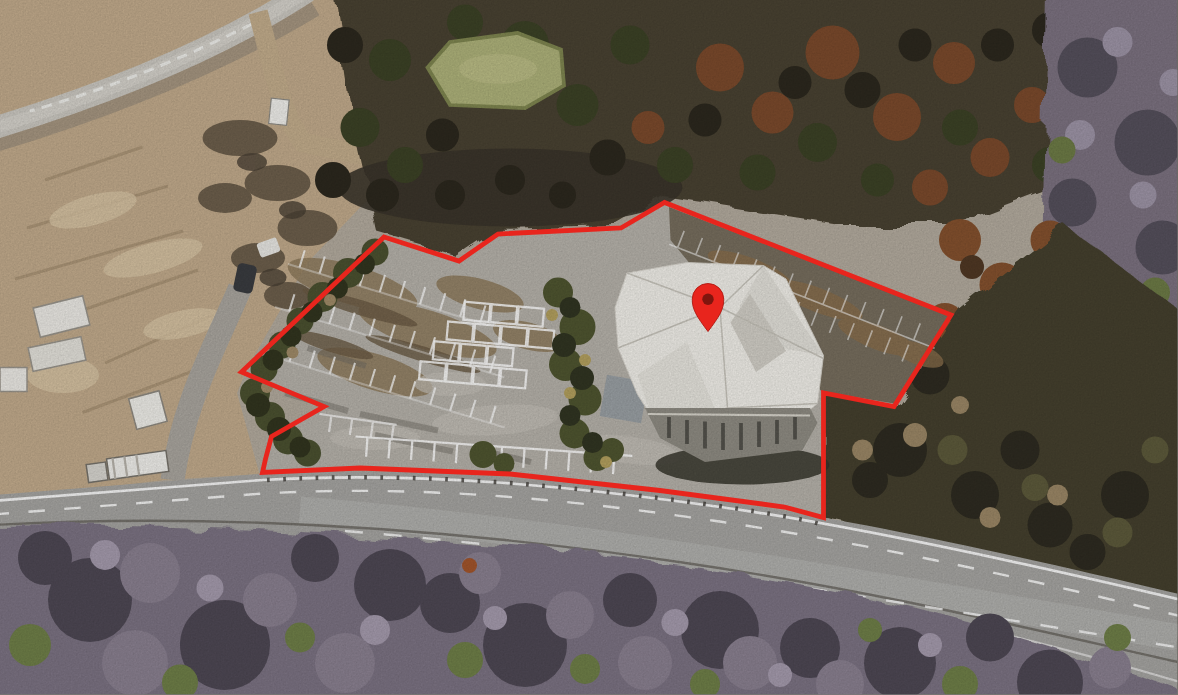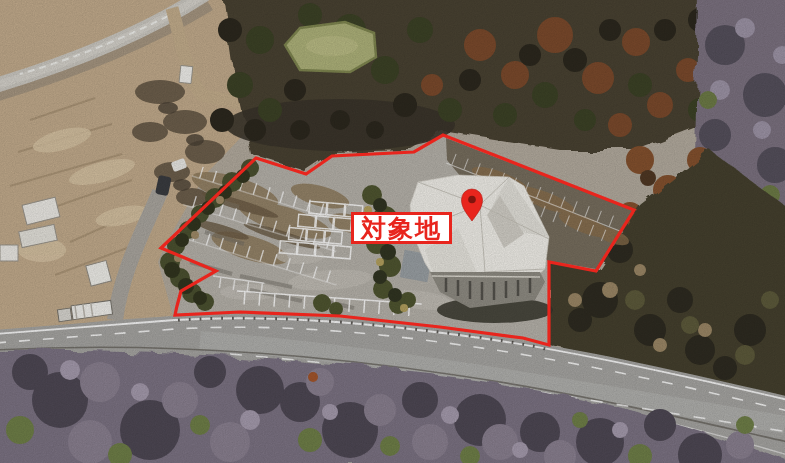--- a/index.html
+++ b/index.html
@@ -450,14 +450,13 @@
 
   <rect x="0" y="0" width="785" height="463" filter="url(#grain)" opacity="0.22"></rect>
 
   <polygon class="boundary" points="256,158 306,174 332,156 414,152 443,135 634,210 596,271 549,262 549,345 523,338 440,327 340,316 240,312 175,315 177,306 181,291 216,271 161,248"></polygon>
   <g transform="translate(472,221)">
     <path class="pin-body" d="M0,0 C-7.5,-10 -10.5,-14.5 -10.5,-21.5 A10.5,10.5 0 1 1 10.5,-21.5 C10.5,-14.5 7.5,-10 0,0 Z"></path>
     <circle class="pin-hole" cy="-21.5" r="3.8"></circle>
   </g>
 </svg>
 
-<div class="site-label">対象地</div>
 </div>
 
 </body></html>

